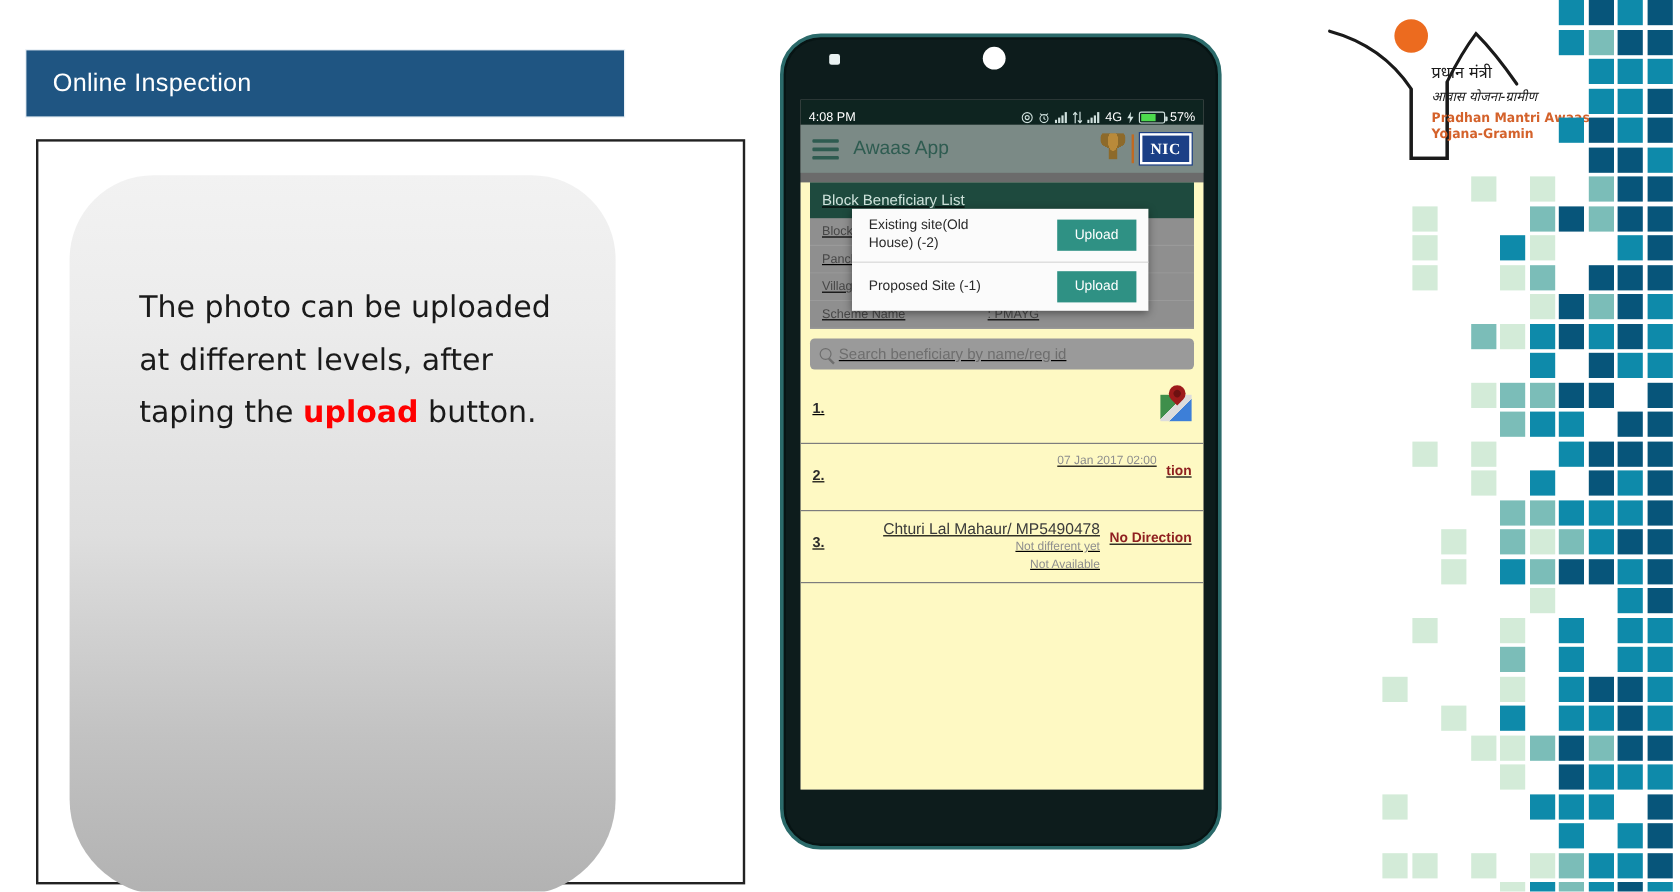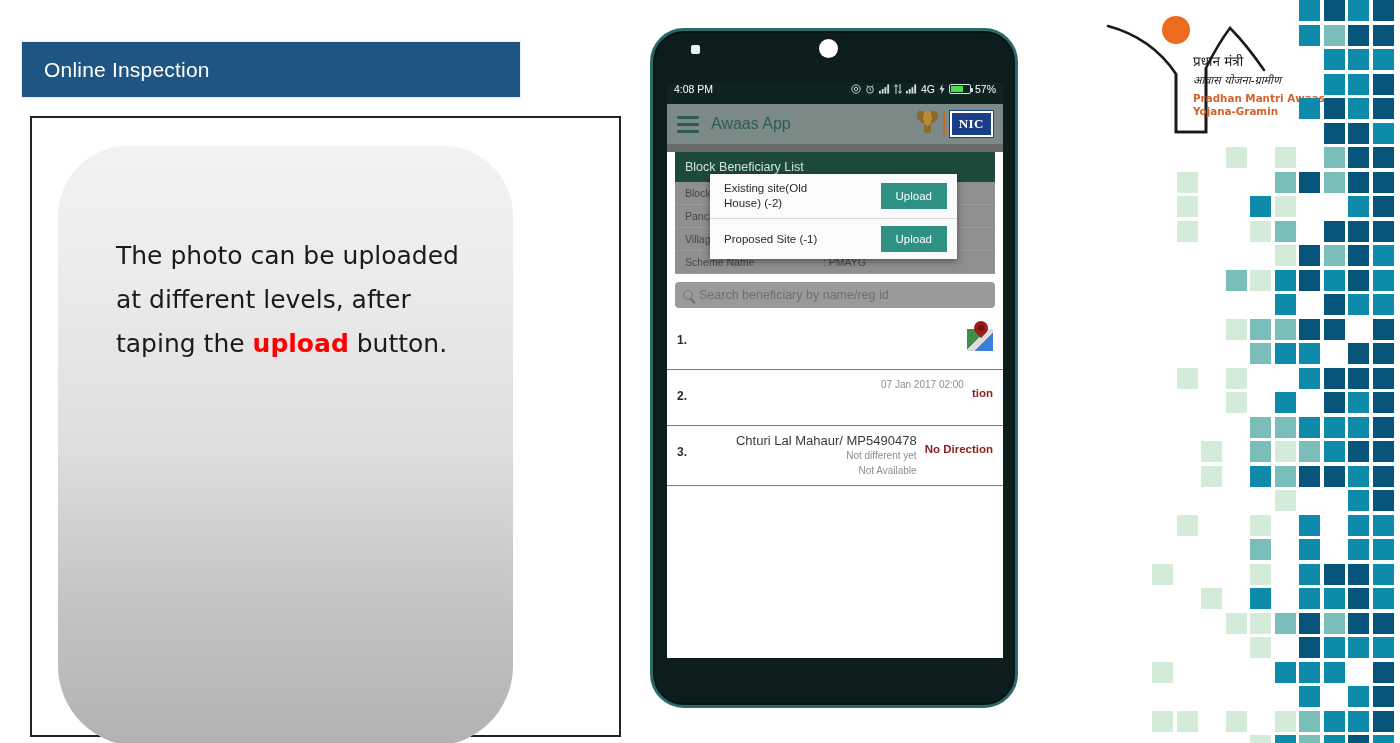--- a/index.html
+++ b/index.html
@@ -67,21 +67,21 @@
   .screen {
     position: absolute; left: 14px; top: 52px;
     width: 336px; height: 575px;
     background: #6b6b6b;
     overflow: hidden;
   }
 
   
   .statusbar {
     height: 21px; background: #0e2420;
-    display: flex; align-items: flex-start; justify-content: space-between;
+    display: flex; align-items: flex-end; justify-content: space-between;
     padding: 0 7px;
     color: #ffffff; font-size: 10.5px;
   }
   .sb-right { display: flex; align-items: center; gap: 4px; }
   .sb-icon { display: inline-flex; align-items: center; }
   .batt {
     width: 22px; height: 10px; border: 1.2px solid #cfe0dd; border-radius: 2px;
     position: relative; display: inline-block;
   }
   .batt::after {
@@ -113,21 +113,21 @@
   .emblem-sep { width: 2px; height: 24px; background: #c06a22; margin: 0 5px; }
   .nic {
     background: #1b3f86; color: #ffffff; font-weight: bold;
     font-size: 13px; letter-spacing: .5px;
     padding: 3px 7px; border: 2px solid #ffffff;
     box-shadow: 0 0 0 1px #1b3f86;
     font-family: "Liberation Serif", serif;
   }
 
   
-  .content { position: relative; background: #ffffff; height: 514px; }
+  .content { position: relative; background: #fef9c3; height: 514px; text-decoration: underline; }
   .card {
     margin: 8px 8px 0 8px; background: #8a8a8a;
   }
   .card-head {
     background: #1e4a3e; color: #cfe3dc; font-size: 12.5px;
     padding: 8px 10px;
   }
   .kv {
     display: flex; font-size: 10.5px; color: #474747;
     padding: 5px 10px; border-bottom: 1px solid #9a9a9a;

